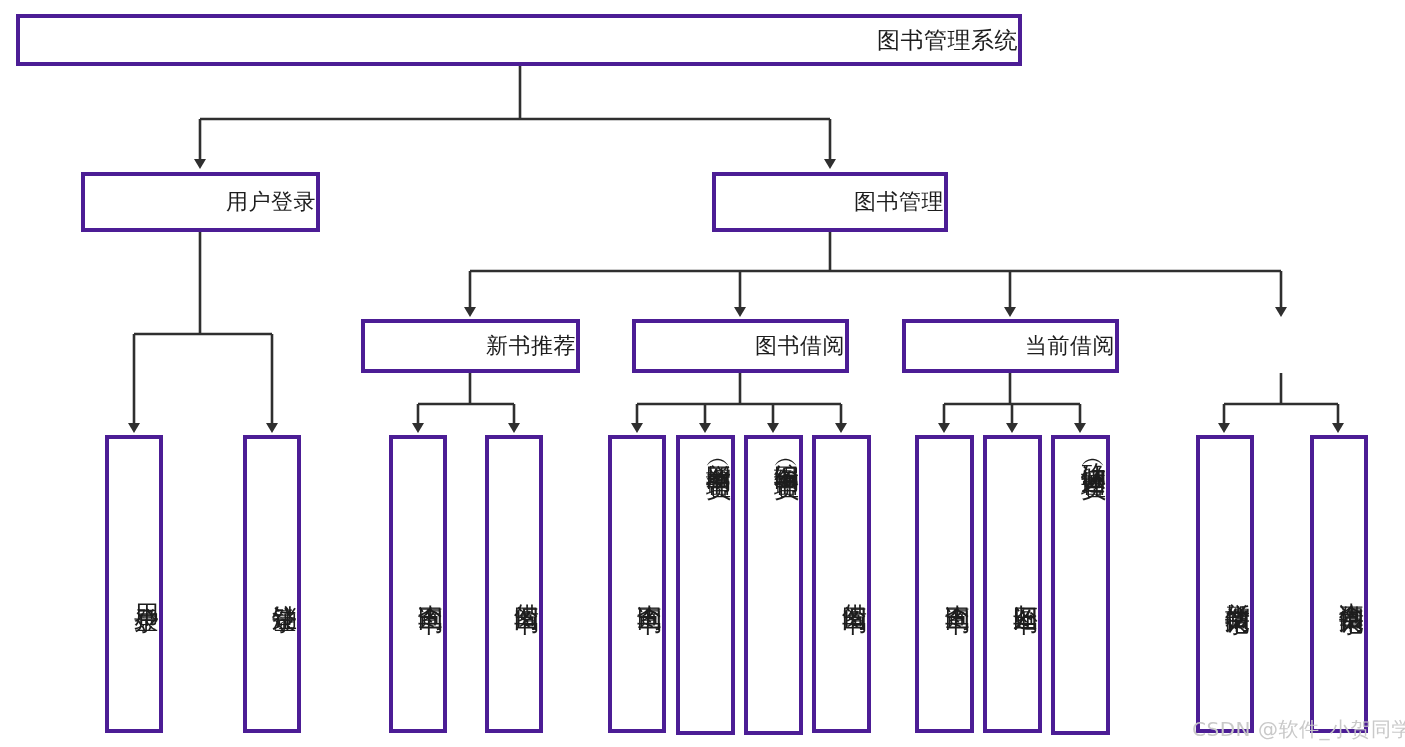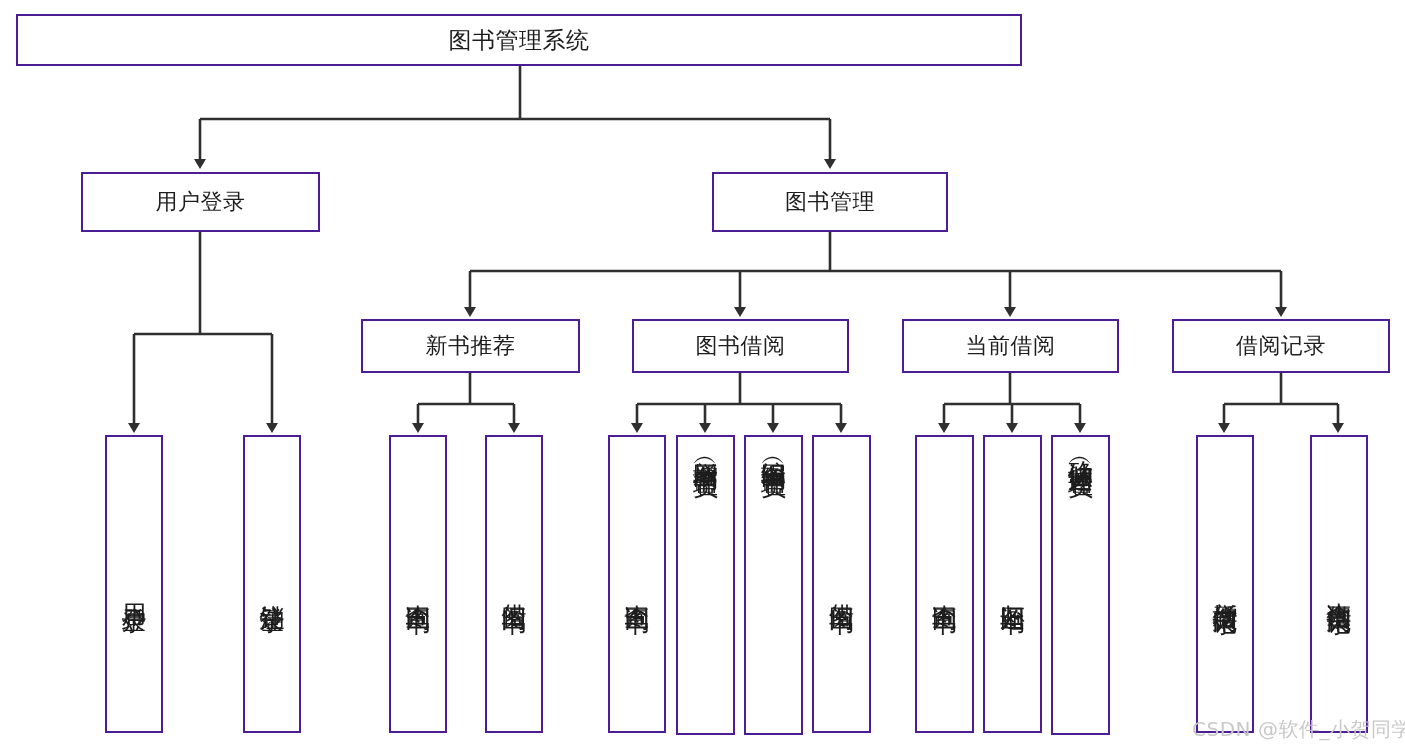--- a/index.html
+++ b/index.html
@@ -8,25 +8,25 @@
     font-family:"DejaVu Sans","Liberation Sans",sans-serif;
     width:1405px;height:747px;overflow:hidden;
   }
   #canvas{position:relative;width:1405px;height:747px;background:#fff;}
 
   svg#wires{position:absolute;left:0;top:0;width:1405px;height:747px;}
 
   .node{
     position:absolute;
     box-sizing:border-box;
-    border:2px solid #4c1d95;
+    border:4px solid #4c1d95;
     background:#ffffff;
     display:flex;
     align-items:center;
-    justify-content:center;
+    justify-content:flex-end;
     color:#1d1d1d;
   }
   .node .lbl{
     display:block;
     text-align:center;
     line-height:1.05;
     letter-spacing:0.5px;
   }
 
   
@@ -131,23 +131,20 @@
 
   <div class="node h-node" style="left:712px;top:172px;width:236px;height:60px;">
     <span class="lbl">图书管理</span>
   </div>
   <div class="node h-node" style="left:902px;top:319px;width:217px;height:54px;">
     <span class="lbl">当前借阅</span>
   </div>
   <div class="node h-node" style="left:632px;top:319px;width:217px;height:54px;">
     <span class="lbl">图书借阅</span>
   </div>
-  <div class="node h-node" style="left:1172px;top:319px;width:218px;height:54px;">
-    <span class="lbl">借阅记录</span>
-  </div>
 
   <div class="node v-node center" style="left:105px;top:435px;width:58px;height:298px;">
     <span class="lbl">用户登录</span>
   </div>
   <div class="node v-node center" style="left:243px;top:435px;width:58px;height:298px;">
     <span class="lbl">注销登录</span>
   </div>
 
   <div class="node v-node center" style="left:389px;top:435px;width:58px;height:298px;">
     <span class="lbl">查询图书</span>

